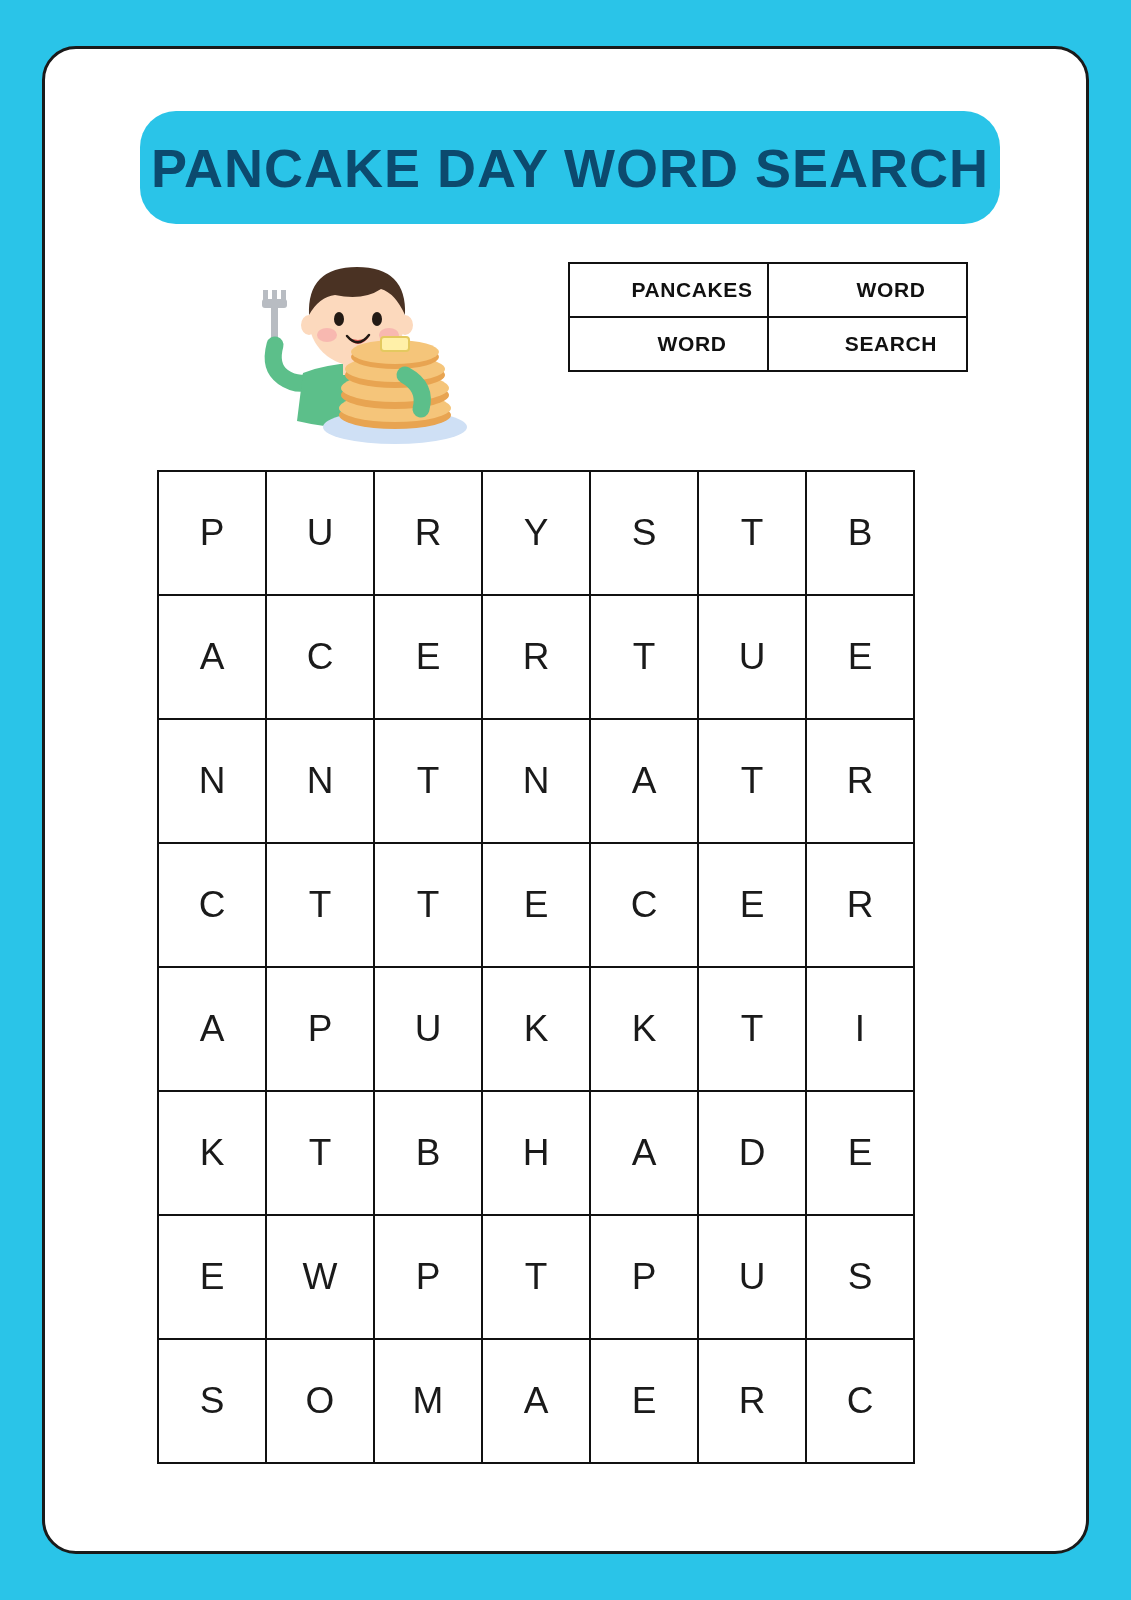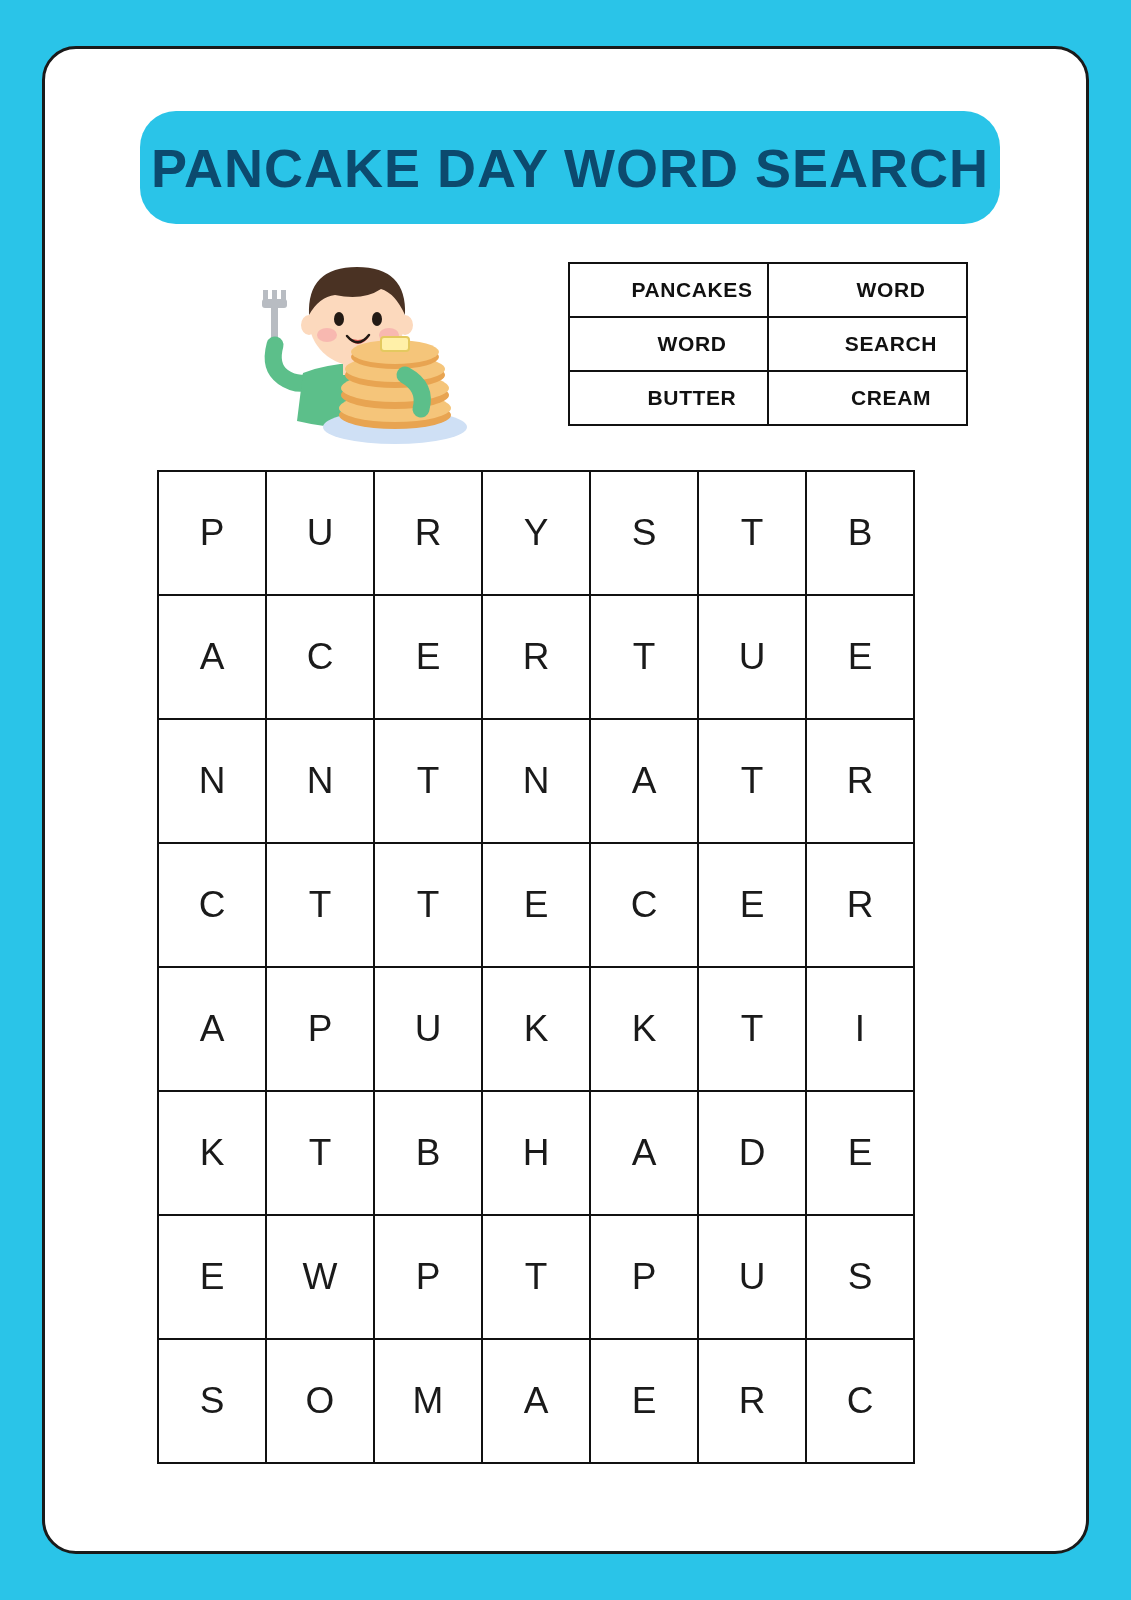--- a/index.html
+++ b/index.html
@@ -153,24 +153,20 @@
   <table class="wordlist">
     <tbody>
       <tr>
         <td>PANCAKES</td>
         <td>WORD</td>
       </tr>
       <tr>
         <td>WORD</td>
         <td>SEARCH</td>
       </tr>
-      <tr>
-        <td>BUTTER</td>
-        <td>CREAM</td>
-      </tr>
     </tbody>
   </table>
 
   <table class="grid">
     <tbody>
       <tr>
         <td>P</td>
         <td>U</td>
         <td>R</td>
         <td>Y</td>

